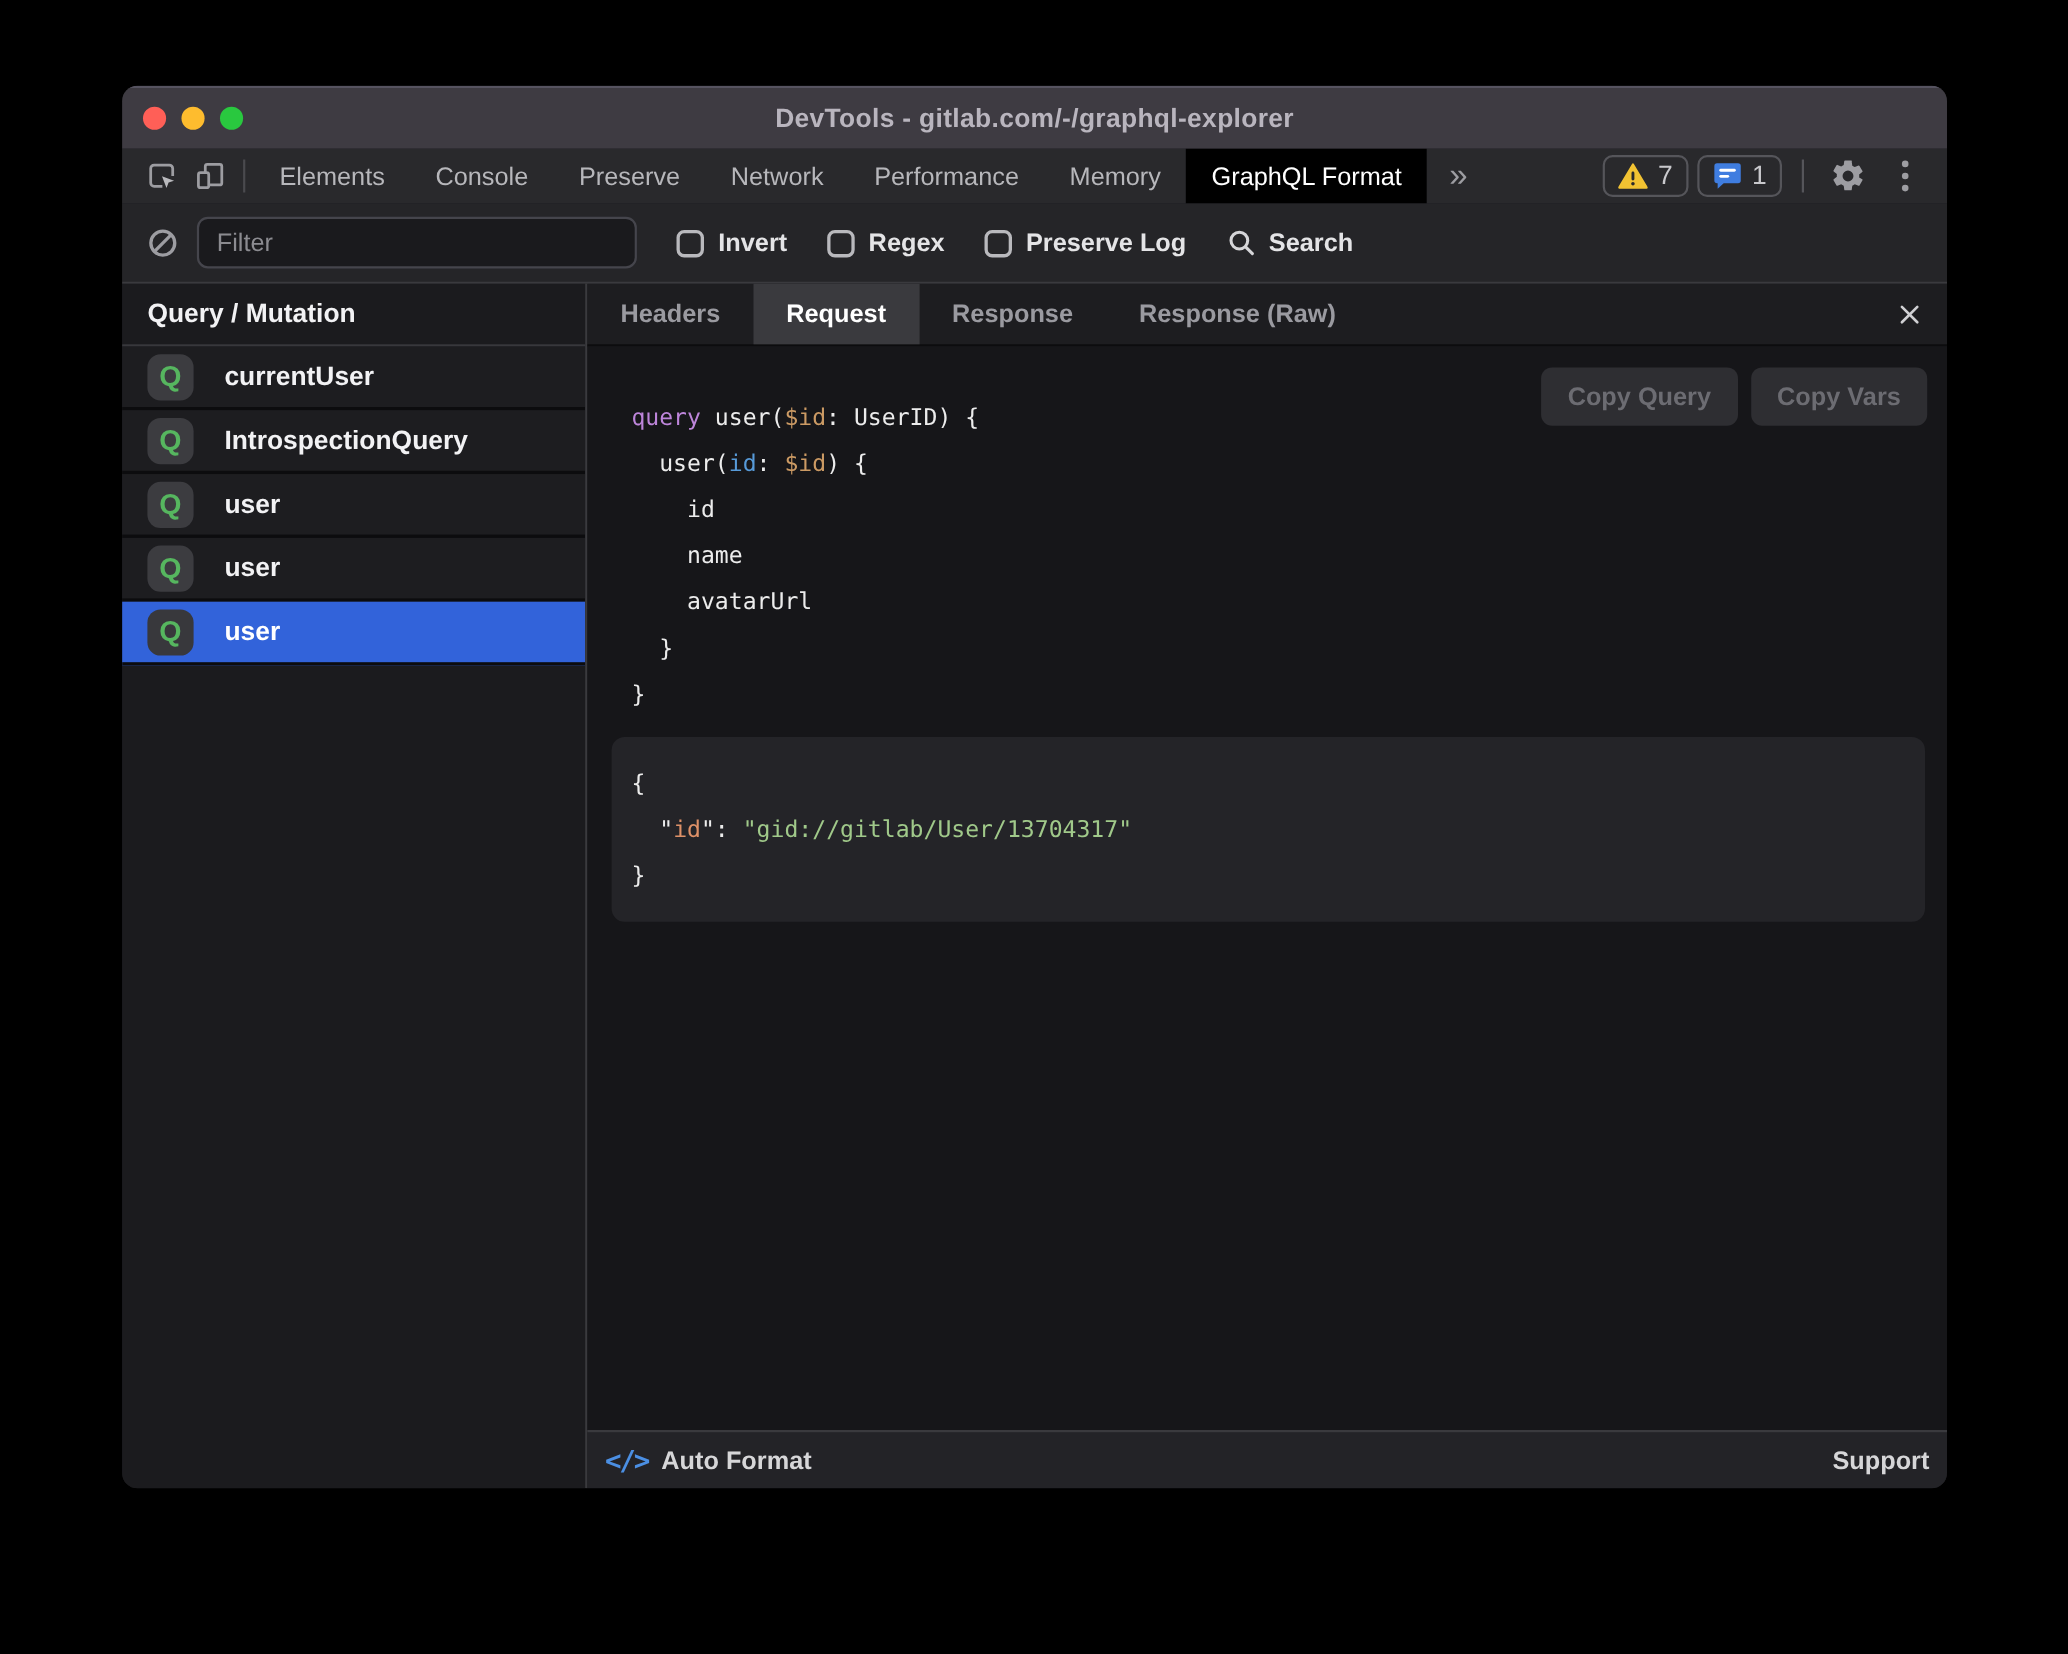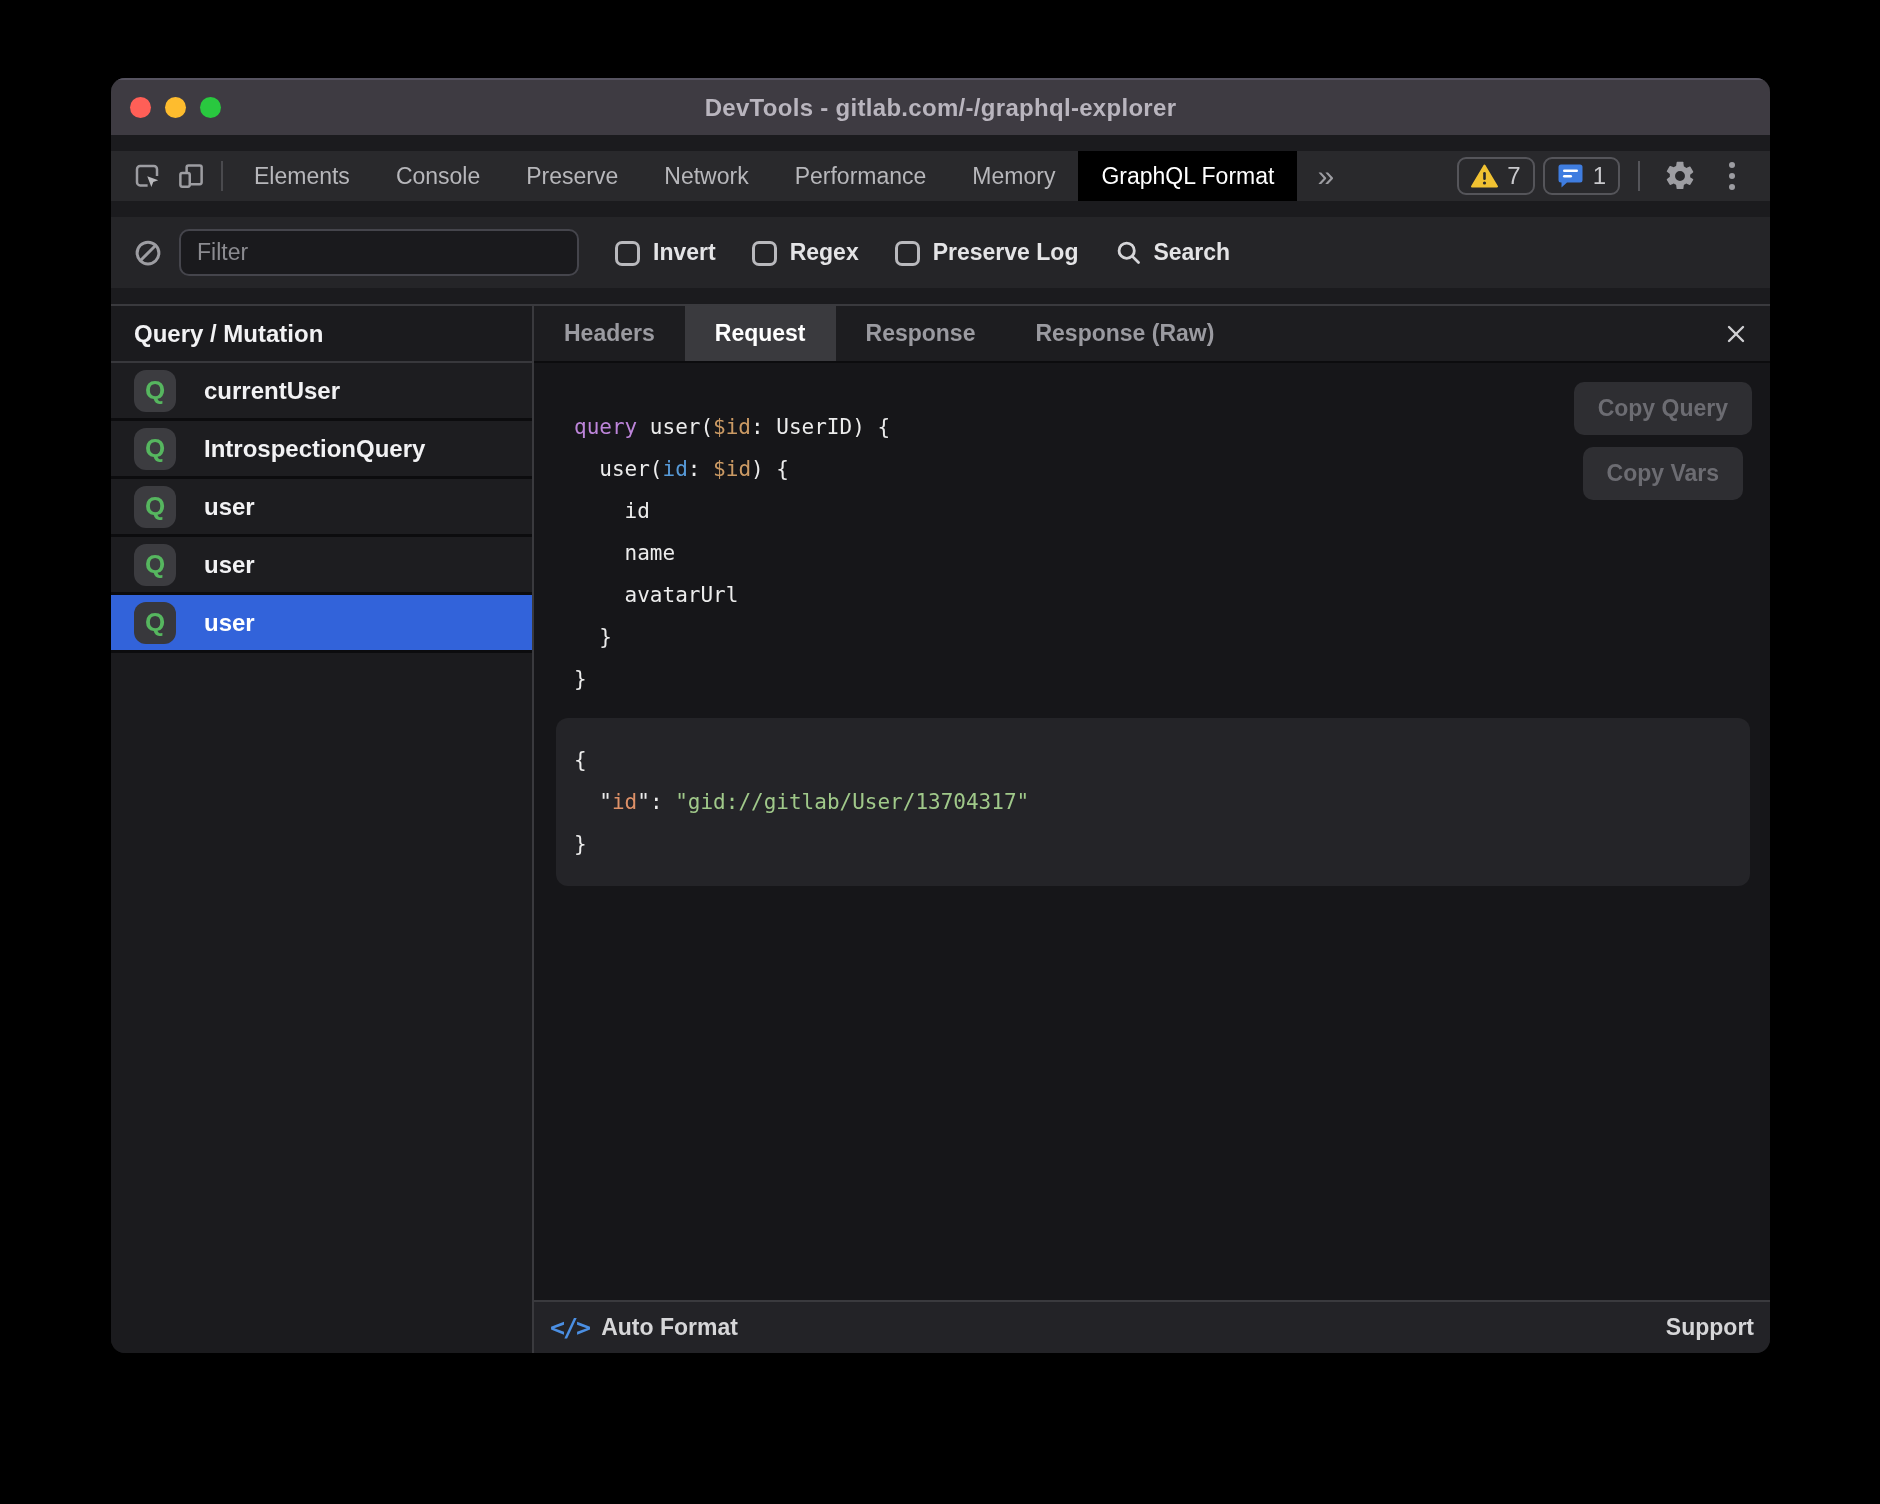--- a/index.html
+++ b/index.html
@@ -1,21 +1,21 @@
 <!DOCTYPE html>
 <html><head>
 <meta charset="utf-8">
 <style>
   * { margin:0; padding:0; box-sizing:border-box; }
   html,body { width:1880px; height:1504px; background:#000; overflow:hidden;
               font-family:"Liberation Sans","DejaVu Sans",sans-serif; }
 
   .window { position:absolute; left:111px; top:78px; width:1659px; height:1275px;
             background:#1b1b1e; border-radius:14px; overflow:hidden;
-            display:flex; flex-direction:column;gap:16px; }
+            display:flex; flex-direction:column; }
 
   
   .titlebar { flex:0 0 57px; background:#3e3b42; border-top:2px solid #565360;
               display:flex; align-items:center; justify-content:center; position:relative; }
   .traffic { position:absolute; left:19px; top:0; height:100%; display:flex; align-items:center; gap:14px; }
   .light { width:21px; height:21px; border-radius:50%; }
   .title { font-size:24px; font-weight:bold; color:#b9b5be; letter-spacing:.3px; }
 
   
   .tabbar { flex:0 0 50px; background:#29292c; display:flex; align-items:stretch; padding-left:14px; }
@@ -61,22 +61,22 @@
   
   .panel { flex:1; display:flex; flex-direction:column; min-width:0; }
   .paneltabs { flex:0 0 57px; background:#1d1d20; border-bottom:2px solid #0c0c0e;
                display:flex; align-items:stretch; position:relative; }
   .ptab { padding:0 30px; display:flex; align-items:center; font-size:23px; font-weight:600;
           color:#9a9aa0; white-space:nowrap; }
   .ptab.active { background:#3a3a3e; color:#ffffff; font-weight:bold;padding-left:30px; }
   .close-btn { position:absolute; right:18px; top:0; height:100%; display:flex; align-items:center; padding:0 4px; }
 
   .content { flex:1; background:#161619; position:relative; overflow:hidden; }
-  .copy-buttons { position:absolute; top:19px; right:18px; display:flex; flex-direction:column;
-                  align-items:center; gap:12px; z-index:2; }
+  .copy-buttons { position:absolute; top:19px; right:18px; display:flex; flex-direction:row;
+                  align-items:flex-start; gap:12px; z-index:2; }
   .copy-btn { height:53px; padding:0 24px; background:#2e2e32; border:none; border-radius:10px;
               color:#6c6c72; font-size:23px; font-weight:bold; font-family:inherit; }
 
   .code { font-family:"DejaVu Sans Mono",monospace; font-size:21px; line-height:42px;
           color:#ececec; white-space:pre; }
   .query-code { margin:43px 0 0 40px; }
   .varsbox { margin:18px 20px 0 22px; background:#242428; border-radius:12px; padding:21px 18px; }
   .tok-kw  { color:#bd85da; }
   .tok-var { color:#cb9a64; }
   .tok-arg { color:#579ad8; }

